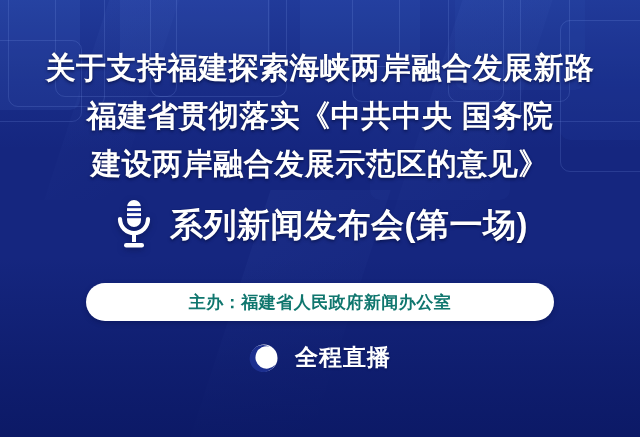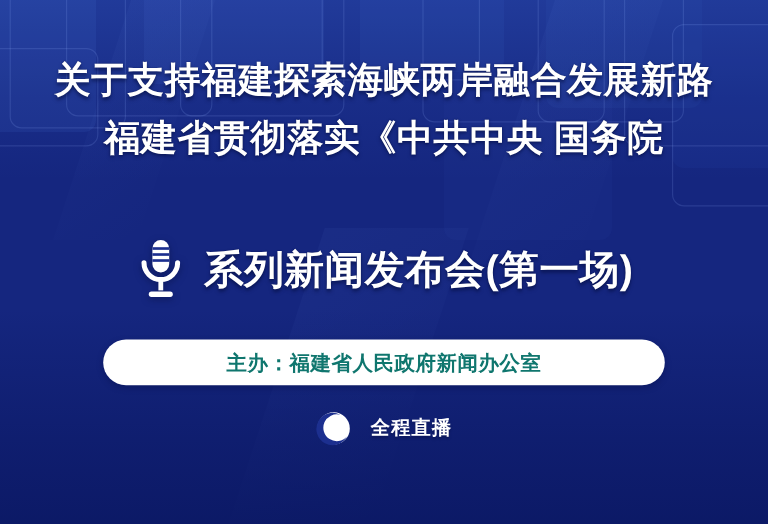--- a/index.html
+++ b/index.html
@@ -162,21 +162,21 @@
   }
   .brand-latin {
     color: #ffffff;
     font-size: 9px;
     font-weight: bold;
     letter-spacing: 1.2px;
     margin-top: 2px;
   }
   .live-text {
     color: #ffffff;
-    font-size: 16px;
+    font-size: 23px;
     font-weight: bold;
     letter-spacing: 1px;
     white-space: nowrap;
     text-shadow: 0 1px 2px rgba(4,12,60,0.45);
   }
 </style>
 </head>
 <body>
 
 <div id="poster">
@@ -206,20 +206,21 @@
     <div class="diag" style="left:230px; top:190px; width:120px; height:250px;"></div>
 
     <div class="botshade"></div>
   </div>
 
   <div class="content">
 
     <div class="title-block">
       <div class="title-line">关于支持福建探索海峡两岸融合发展新路</div>
       <div class="title-line">福建省贯彻落实《中共中央 国务院</div>
+      <div class="title-line">建设两岸融合发展示范区的意见》</div>
     </div>
 
     <div class="series-row">
       <svg class="mic-icon" viewBox="0 0 44 52">
         <rect x="15" y="2" width="14" height="27" rx="7" fill="#ffffff"></rect>
         <rect x="15" y="8" width="14" height="2.2" fill="#1c2f8f"></rect>
         <rect x="15" y="13" width="14" height="2.2" fill="#1c2f8f"></rect>
         <rect x="15" y="18" width="14" height="2.2" fill="#1c2f8f"></rect>
         <path d="M8 21 a14 14 0 0 0 28 0" fill="none" stroke="#ffffff" stroke-width="4.2" stroke-linecap="round"></path>
         <rect x="20" y="34" width="4" height="10" fill="#ffffff"></rect>

